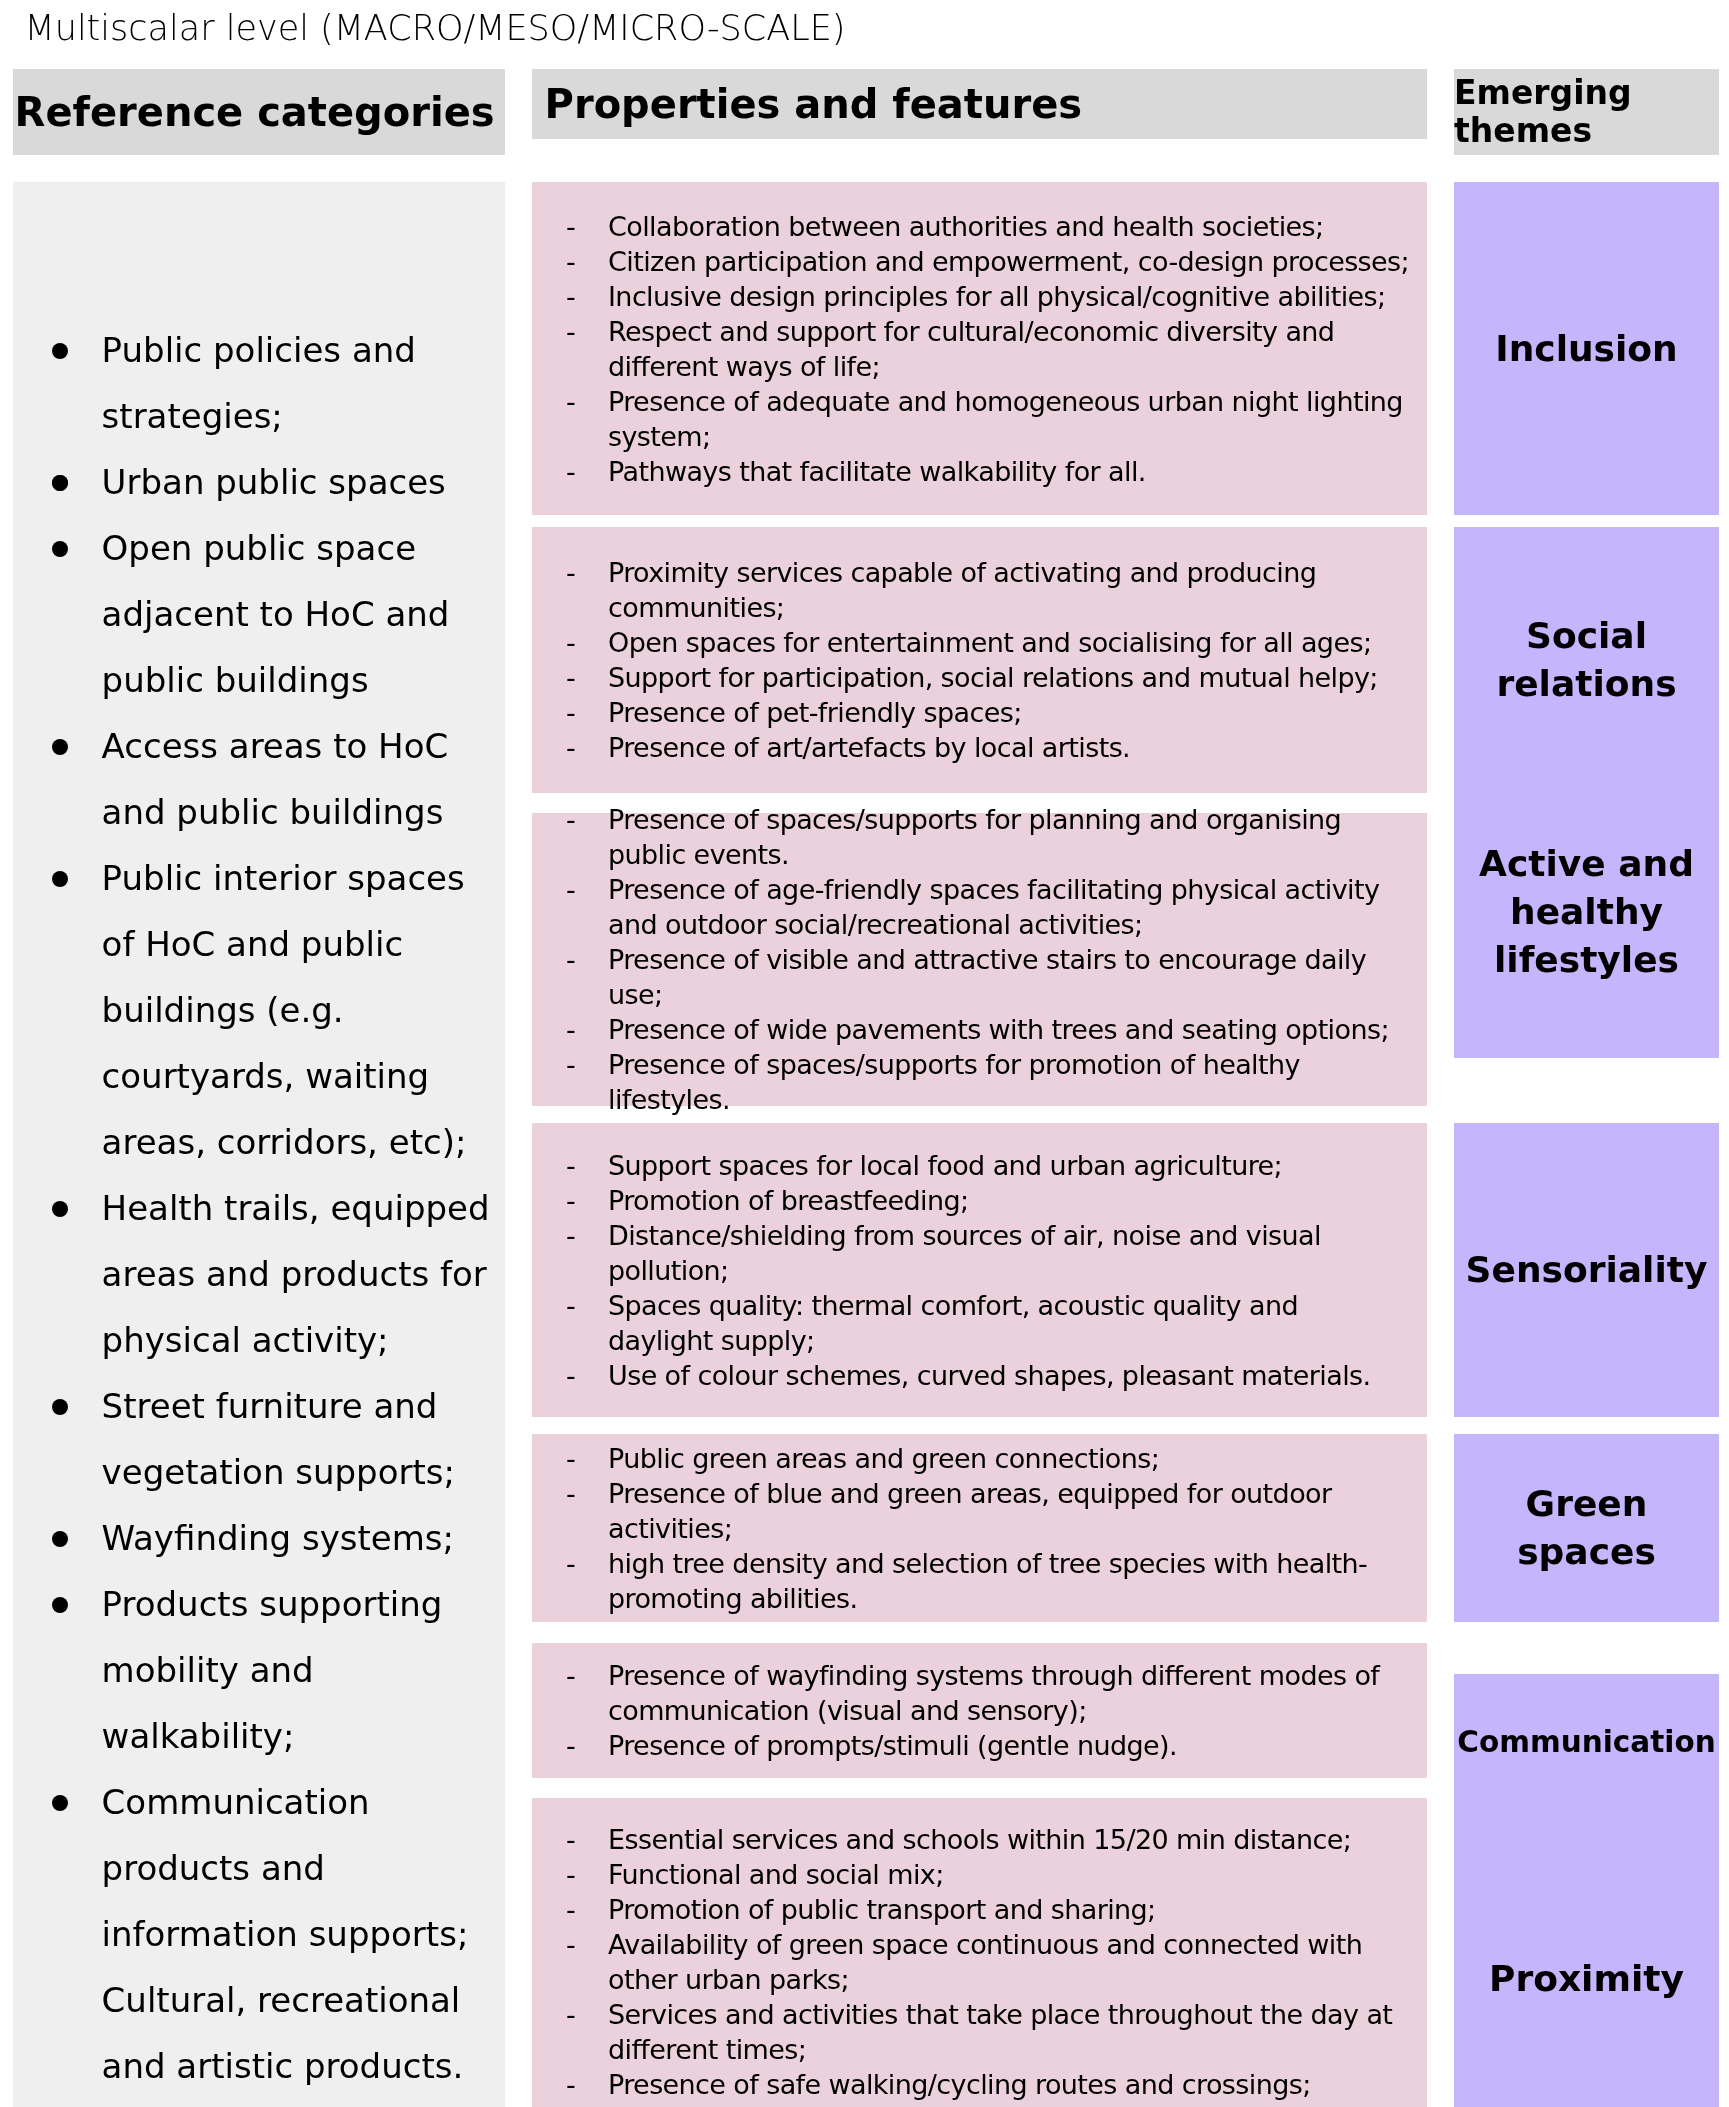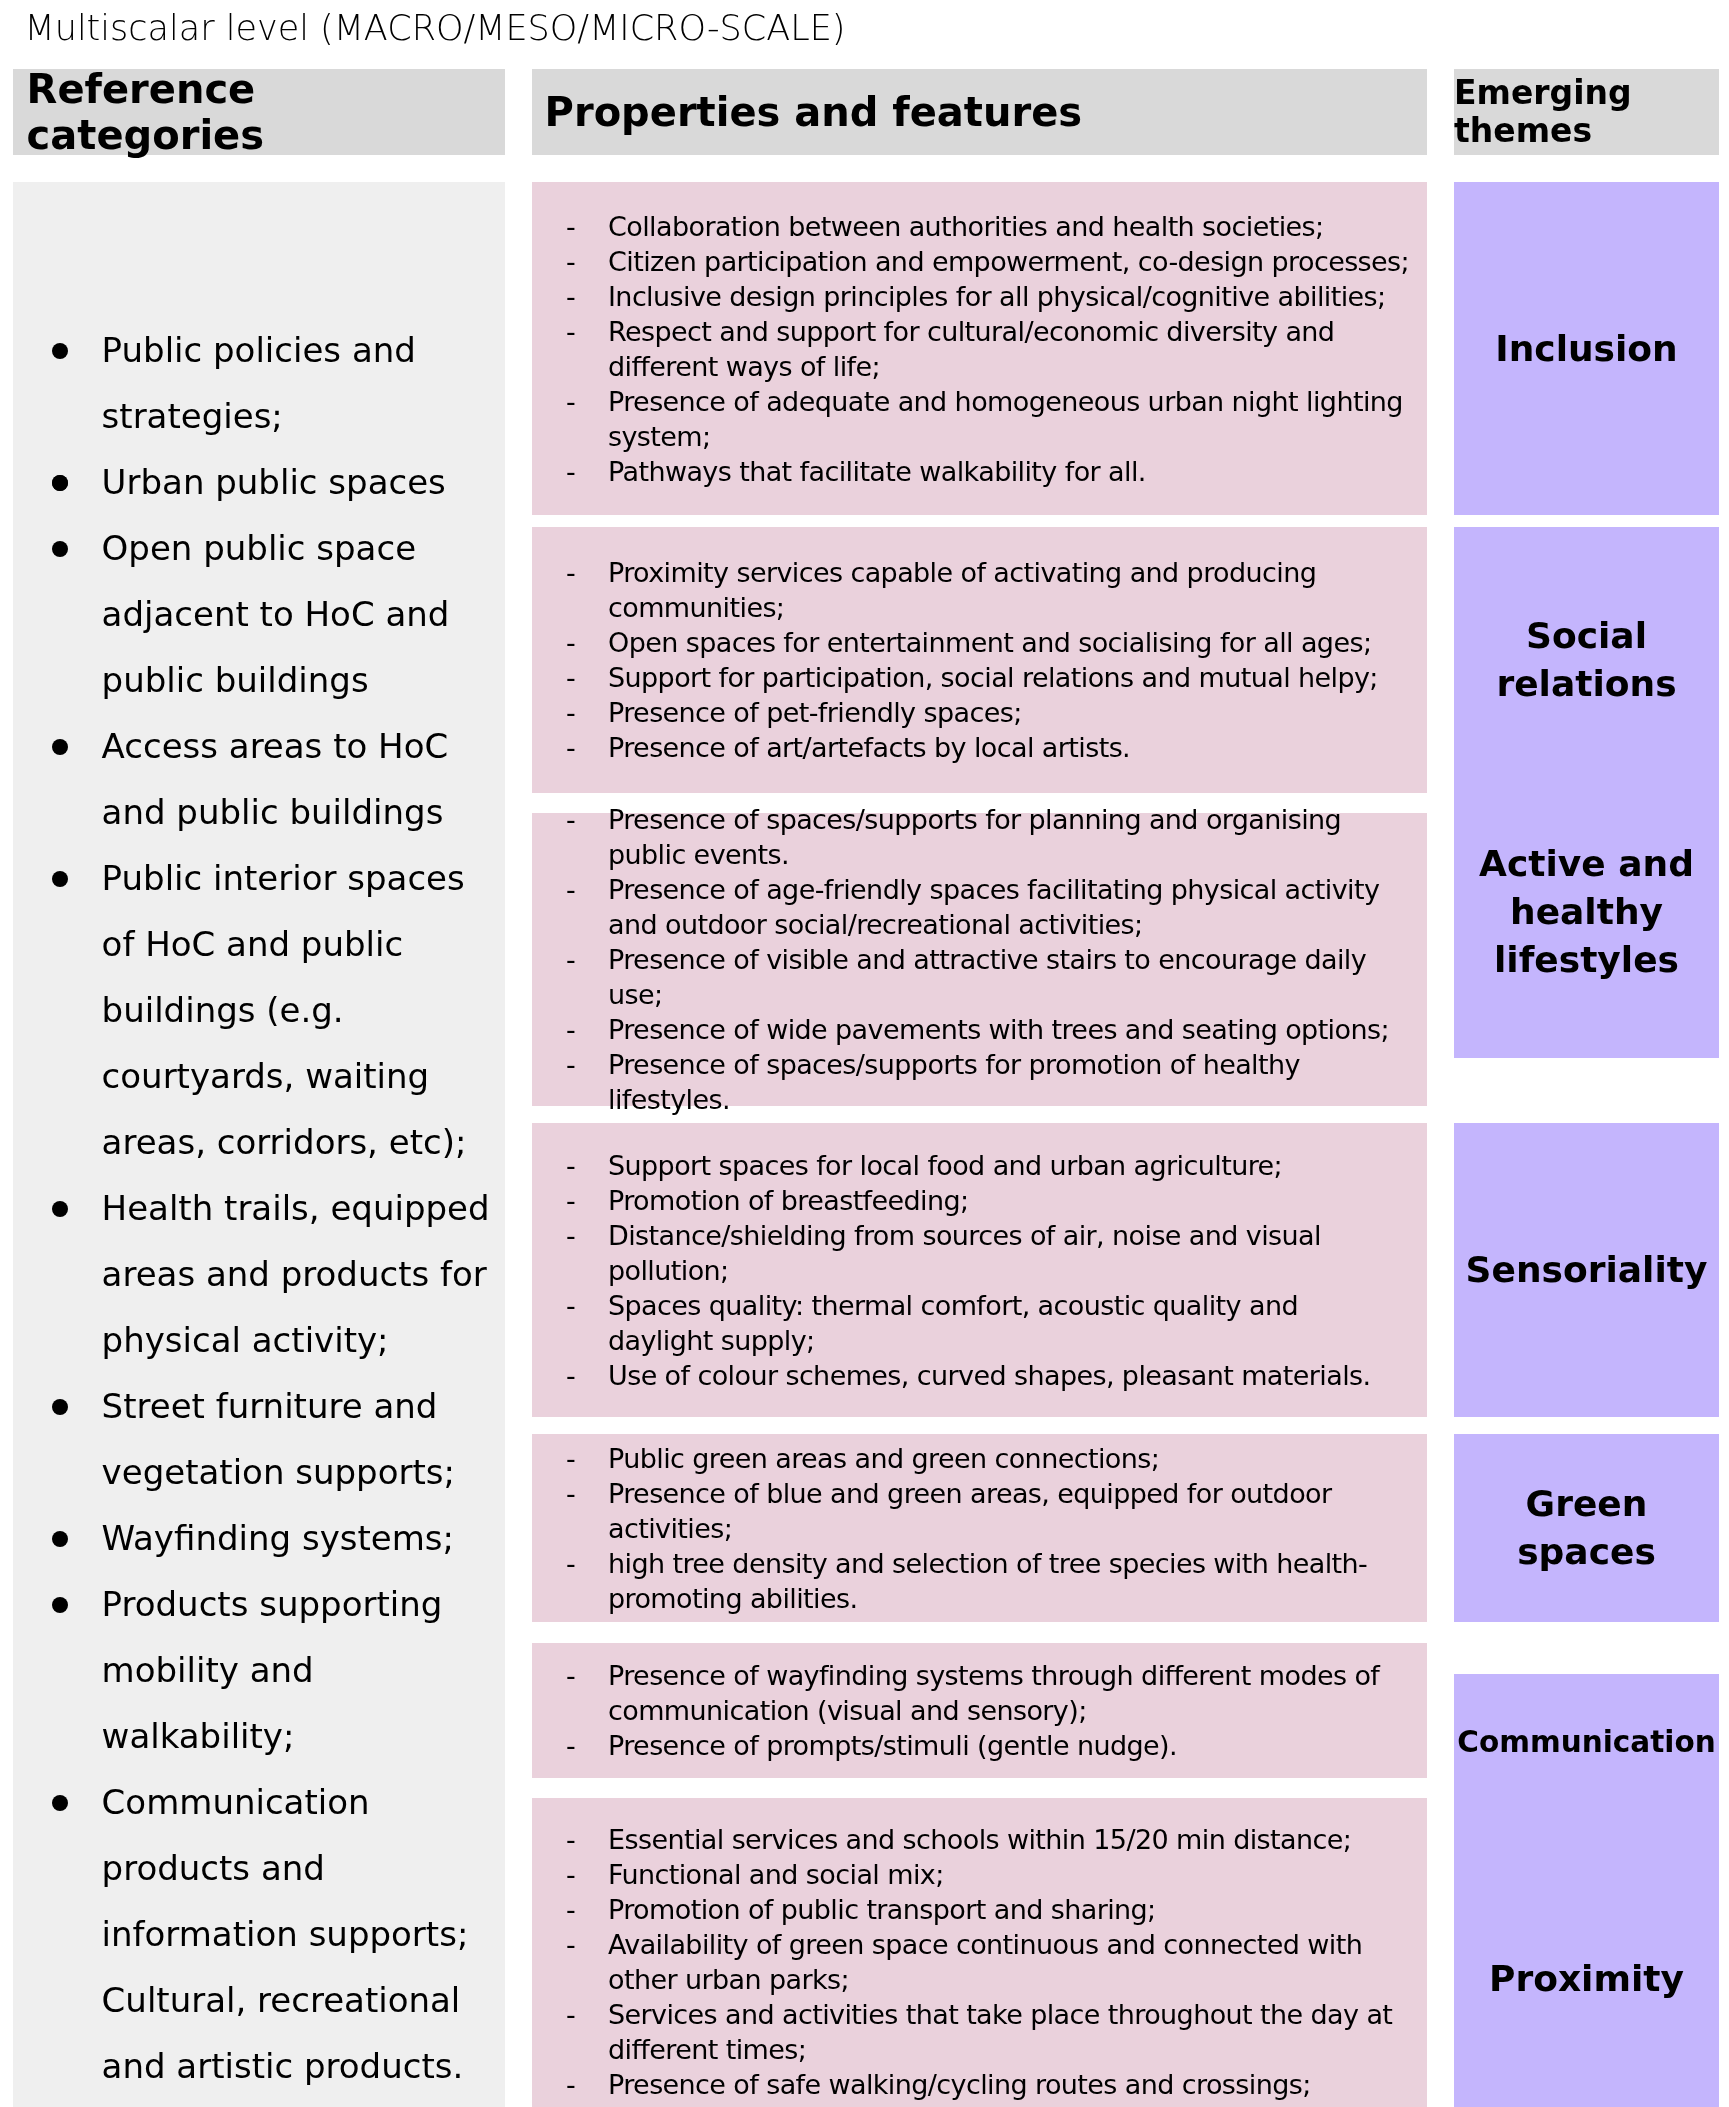--- a/index.html
+++ b/index.html
@@ -1,21 +1,21 @@
 <!DOCTYPE html>
 <html style="font-size:6.7px"><head>
 <meta charset="utf-8">
 <style>
   html,body{margin:0;padding:0;background:#ffffff;}
   body{width:1730px;height:2175px;position:relative;overflow:hidden;font-family:"Liberation Sans","DejaVu Sans",sans-serif;color:#000;}
   .abs{position:absolute;box-sizing:border-box;}
   .title{left:24.5px;top:3.4px;font-size:35px;line-height:51px;font-family:"DejaVu Sans",sans-serif;font-weight:300;}
   .hdr{background:#d9d9d9;display:flex;align-items:center;font-family:"DejaVu Sans",sans-serif;font-weight:bold;}
-  .hdr-ref{left:12.6px;top:69px;width:492px;height:86px;padding-left:14px;font-size:40px;}
-  .hdr-prop{left:532px;top:69px;width:895px;height:86px;padding-left:12.6px;font-size:40px;}
+  .hdr-ref{left:12.6px;top:69px;width:492px;height:86px;padding-left:2px;font-size:40px;}
+  .hdr-prop{left:532px;top:69px;width:895px;height:70px;padding-left:12.6px;font-size:40px;}
   .hdr-theme{left:1454px;top:69px;width:265px;height:86px;padding-left:0;font-size:33px;line-height:38px;}
   .leftcol{left:12.6px;top:182px;width:492px;height:1977px;background:#efefef;padding:135px 8.4px 0 22px;}
   .leftcol ul{list-style:none;margin:0;padding:0;}
   .leftcol li{position:relative;padding-left:67px;font-family:"DejaVu Sans",sans-serif;font-size:34px;line-height:66px;}
   .leftcol li .dot{position:absolute;left:17px;top:26px;width:16px;height:16px;border-radius:50%;background:#000;}
   .pbox{background:#ead1dc;left:532px;width:895px;display:flex;flex-direction:column;justify-content:center;padding:0 17px 0 34px;}
   .pbox ul{list-style:none;margin:0;padding:0;}
   .pbox li{position:relative;padding-left:42px;font-family:"DejaVu Sans",sans-serif;font-size:27px;line-height:35px;letter-spacing:-0.6px;}
   .pbox li .dash{position:absolute;left:0;top:0;}
   .tbox{background:#c4b5fd;left:1454px;width:265px;display:flex;align-items:center;justify-content:center;text-align:center;font-family:"DejaVu Sans",sans-serif;font-weight:bold;font-size:36px;line-height:48px;padding:0 8.4px;}

